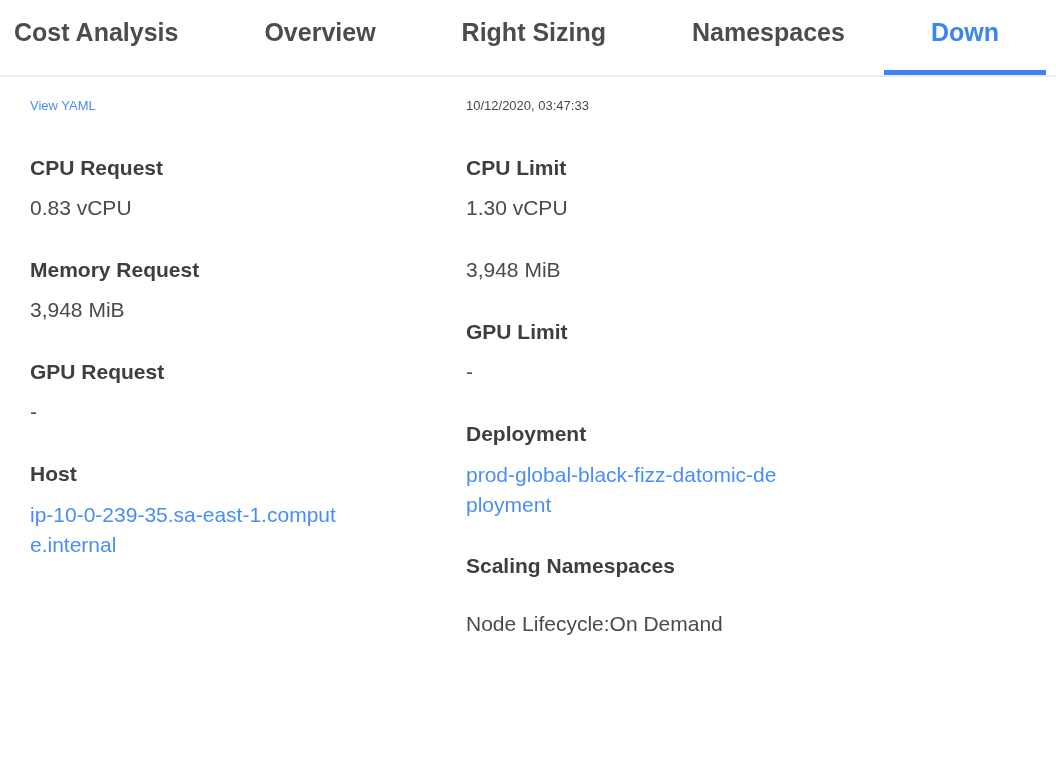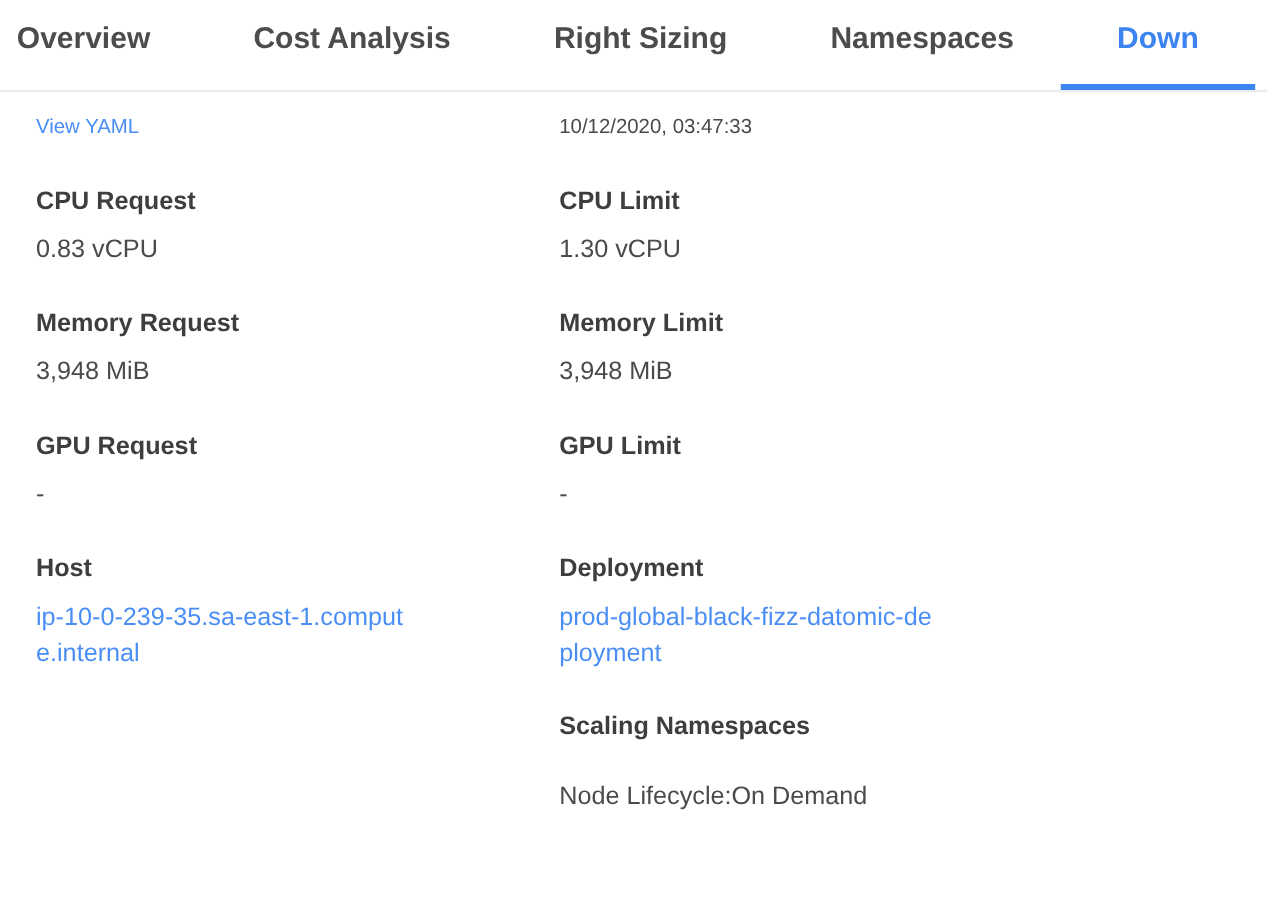--- a/index.html
+++ b/index.html
@@ -66,21 +66,21 @@
   .content{
     display:grid;
     grid-template-columns:436px 1fr;
     padding-left:30px;
     align-items:start;
   }
   .col{min-width:0;}
 
   .toprow{
     margin-top:15px;
-    font-size:17px;
+    font-size:13px;
     line-height:27px;
   }
   .yaml-link{
     color:var(--link);
     text-decoration:none;
     cursor:pointer;
     display:inline-block;
   }
   .timestamp{color:var(--value);}
 
@@ -122,22 +122,22 @@
     color:var(--value);
   }
   .scaling-item + .scaling-item{margin-top:21px;}
 </style>
 </head>
 <body>
 
 <div class="page">
 
   <div class="tabbar">
+    <button class="tab">Cost Analysis</button>
     <button class="tab">Overview</button>
-    <button class="tab">Cost Analysis</button>
     <button class="tab">Right Sizing</button>
     <button class="tab">Namespaces</button>
     <button class="tab active">Down</button>
   </div>
 
   <div class="content">
 
     <div class="col">
       <div class="toprow">
         <a class="yaml-link">View YAML</a>
@@ -168,21 +168,20 @@
 
     <div class="col">
       <div class="toprow timestamp">10/12/2020, 03:47:33</div>
 
       <div class="field">
         <div class="field-label">CPU Limit</div>
         <div class="field-value">1.30 vCPU</div>
       </div>
 
       <div class="field">
-        <div class="field-label">Memory Limit</div>
         <div class="field-value">3,948 MiB</div>
       </div>
 
       <div class="field">
         <div class="field-label">GPU Limit</div>
         <div class="field-value">-</div>
       </div>
 
       <div class="field">
         <div class="field-label">Deployment</div>

